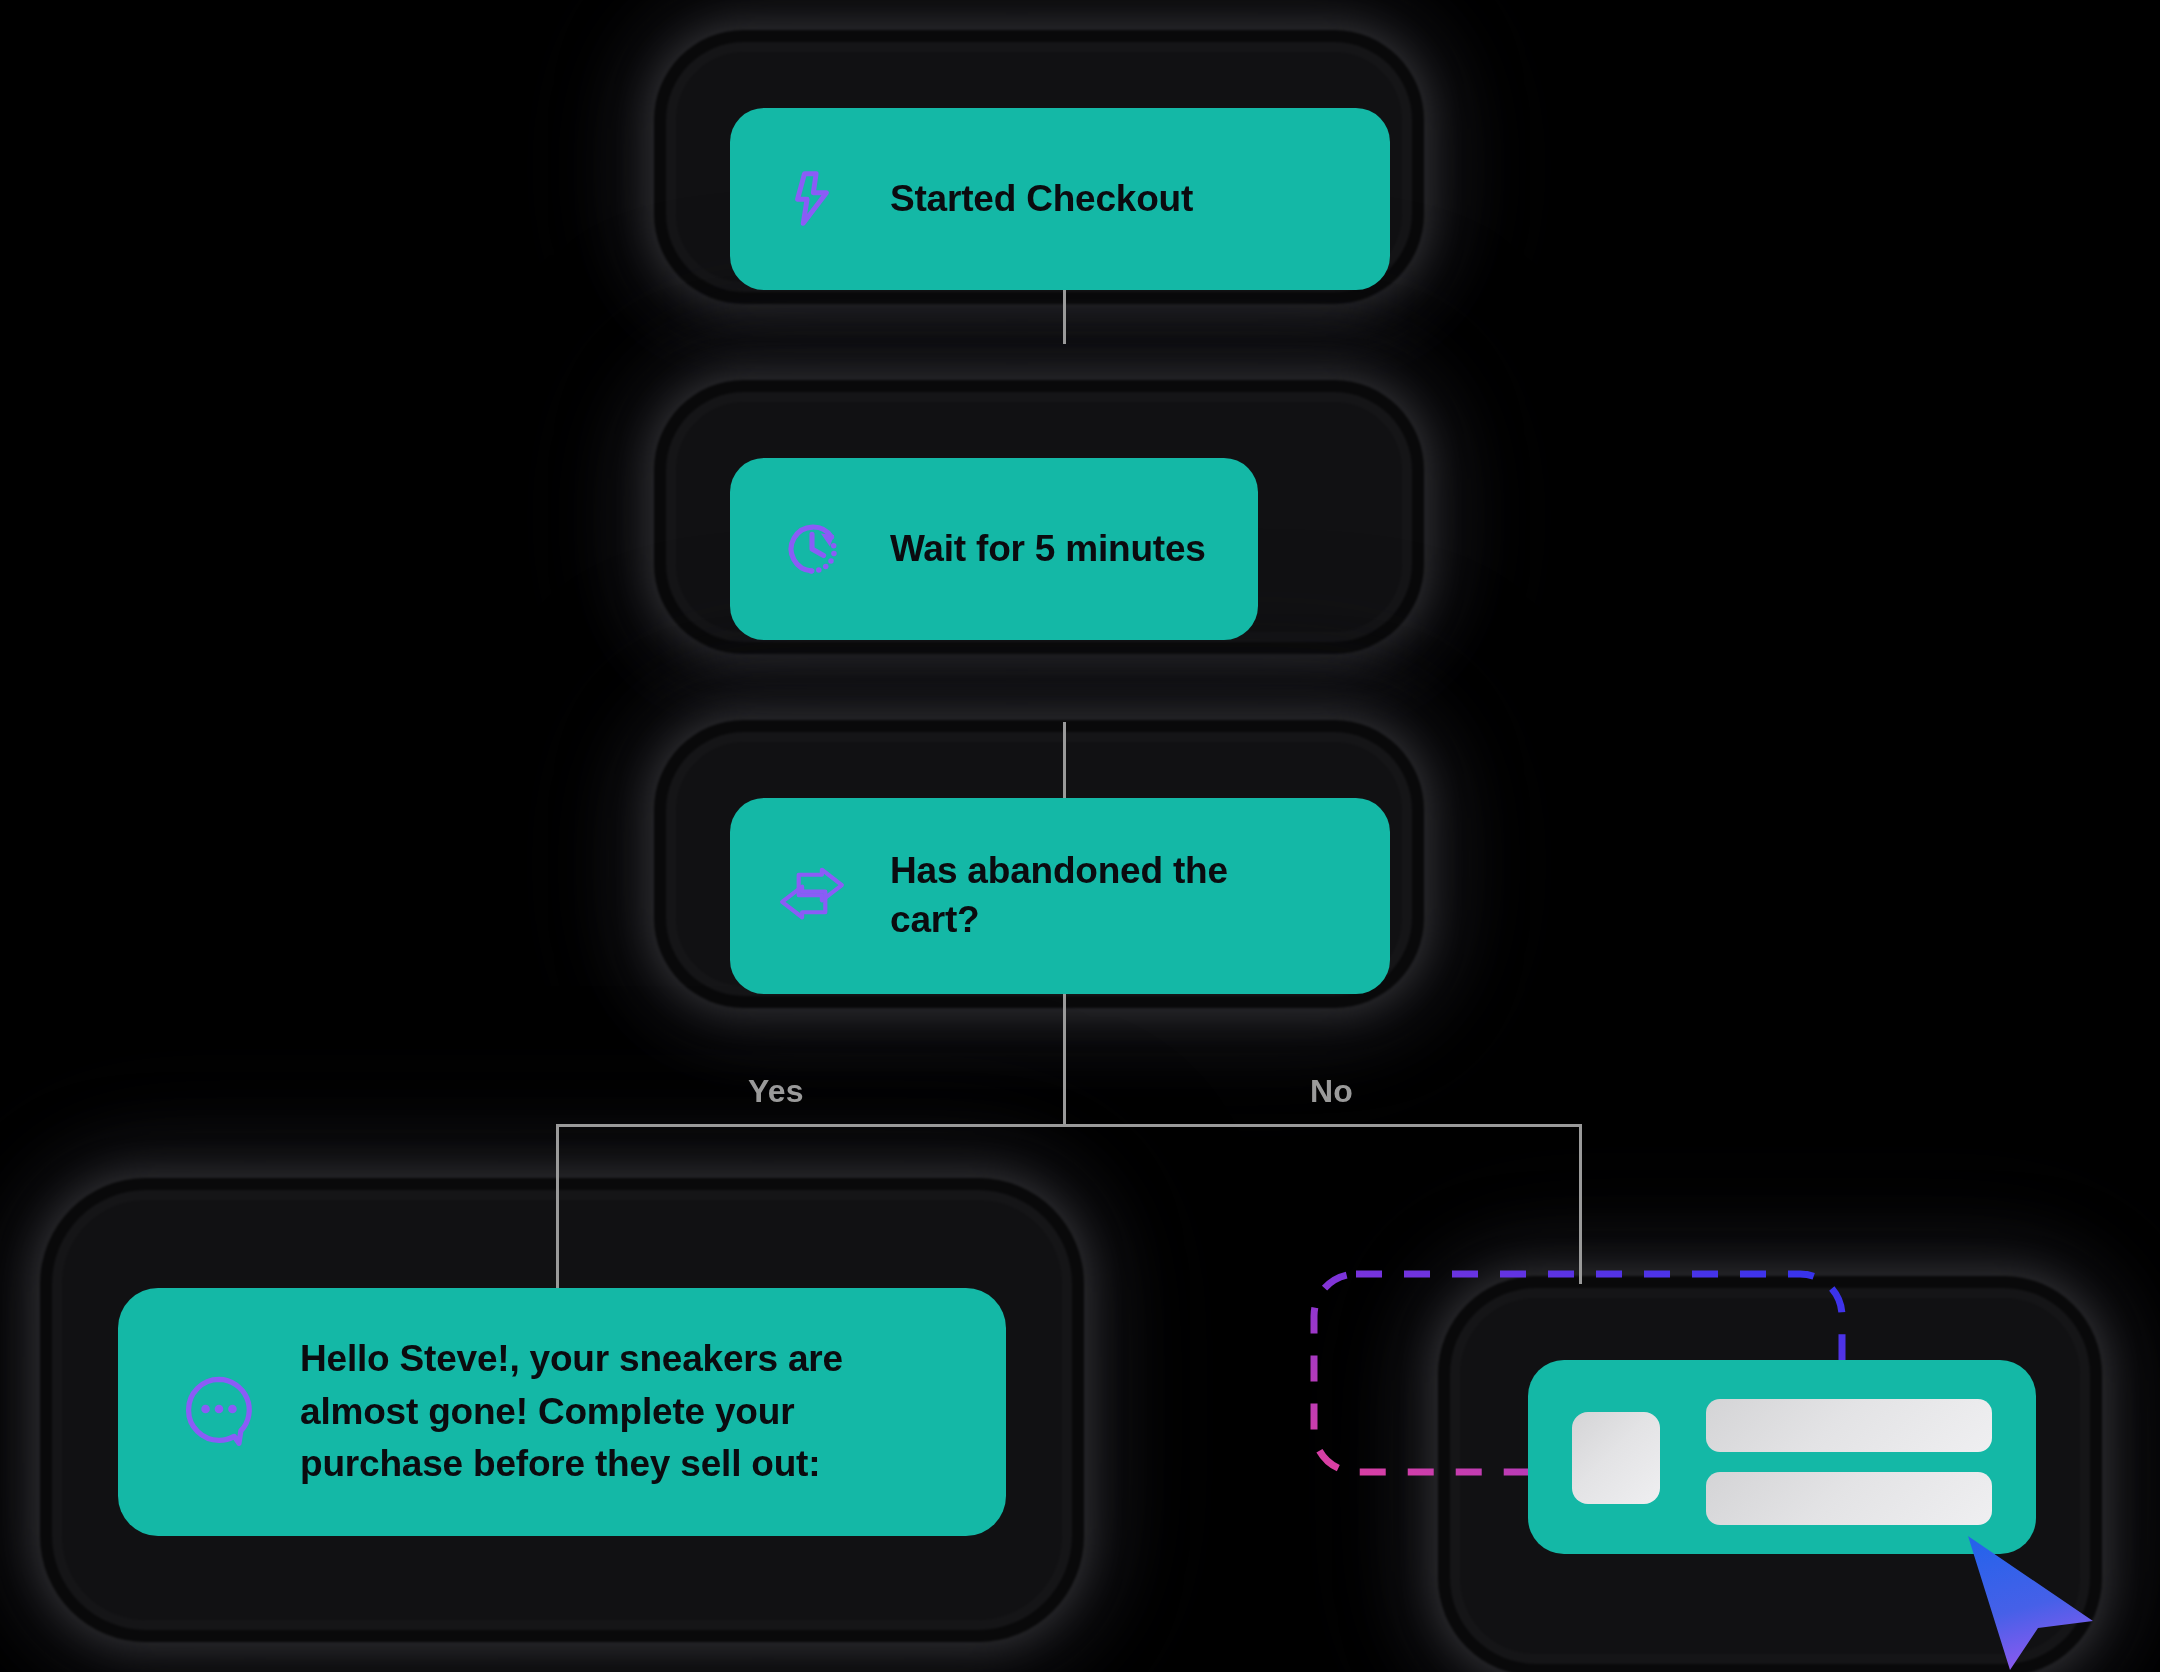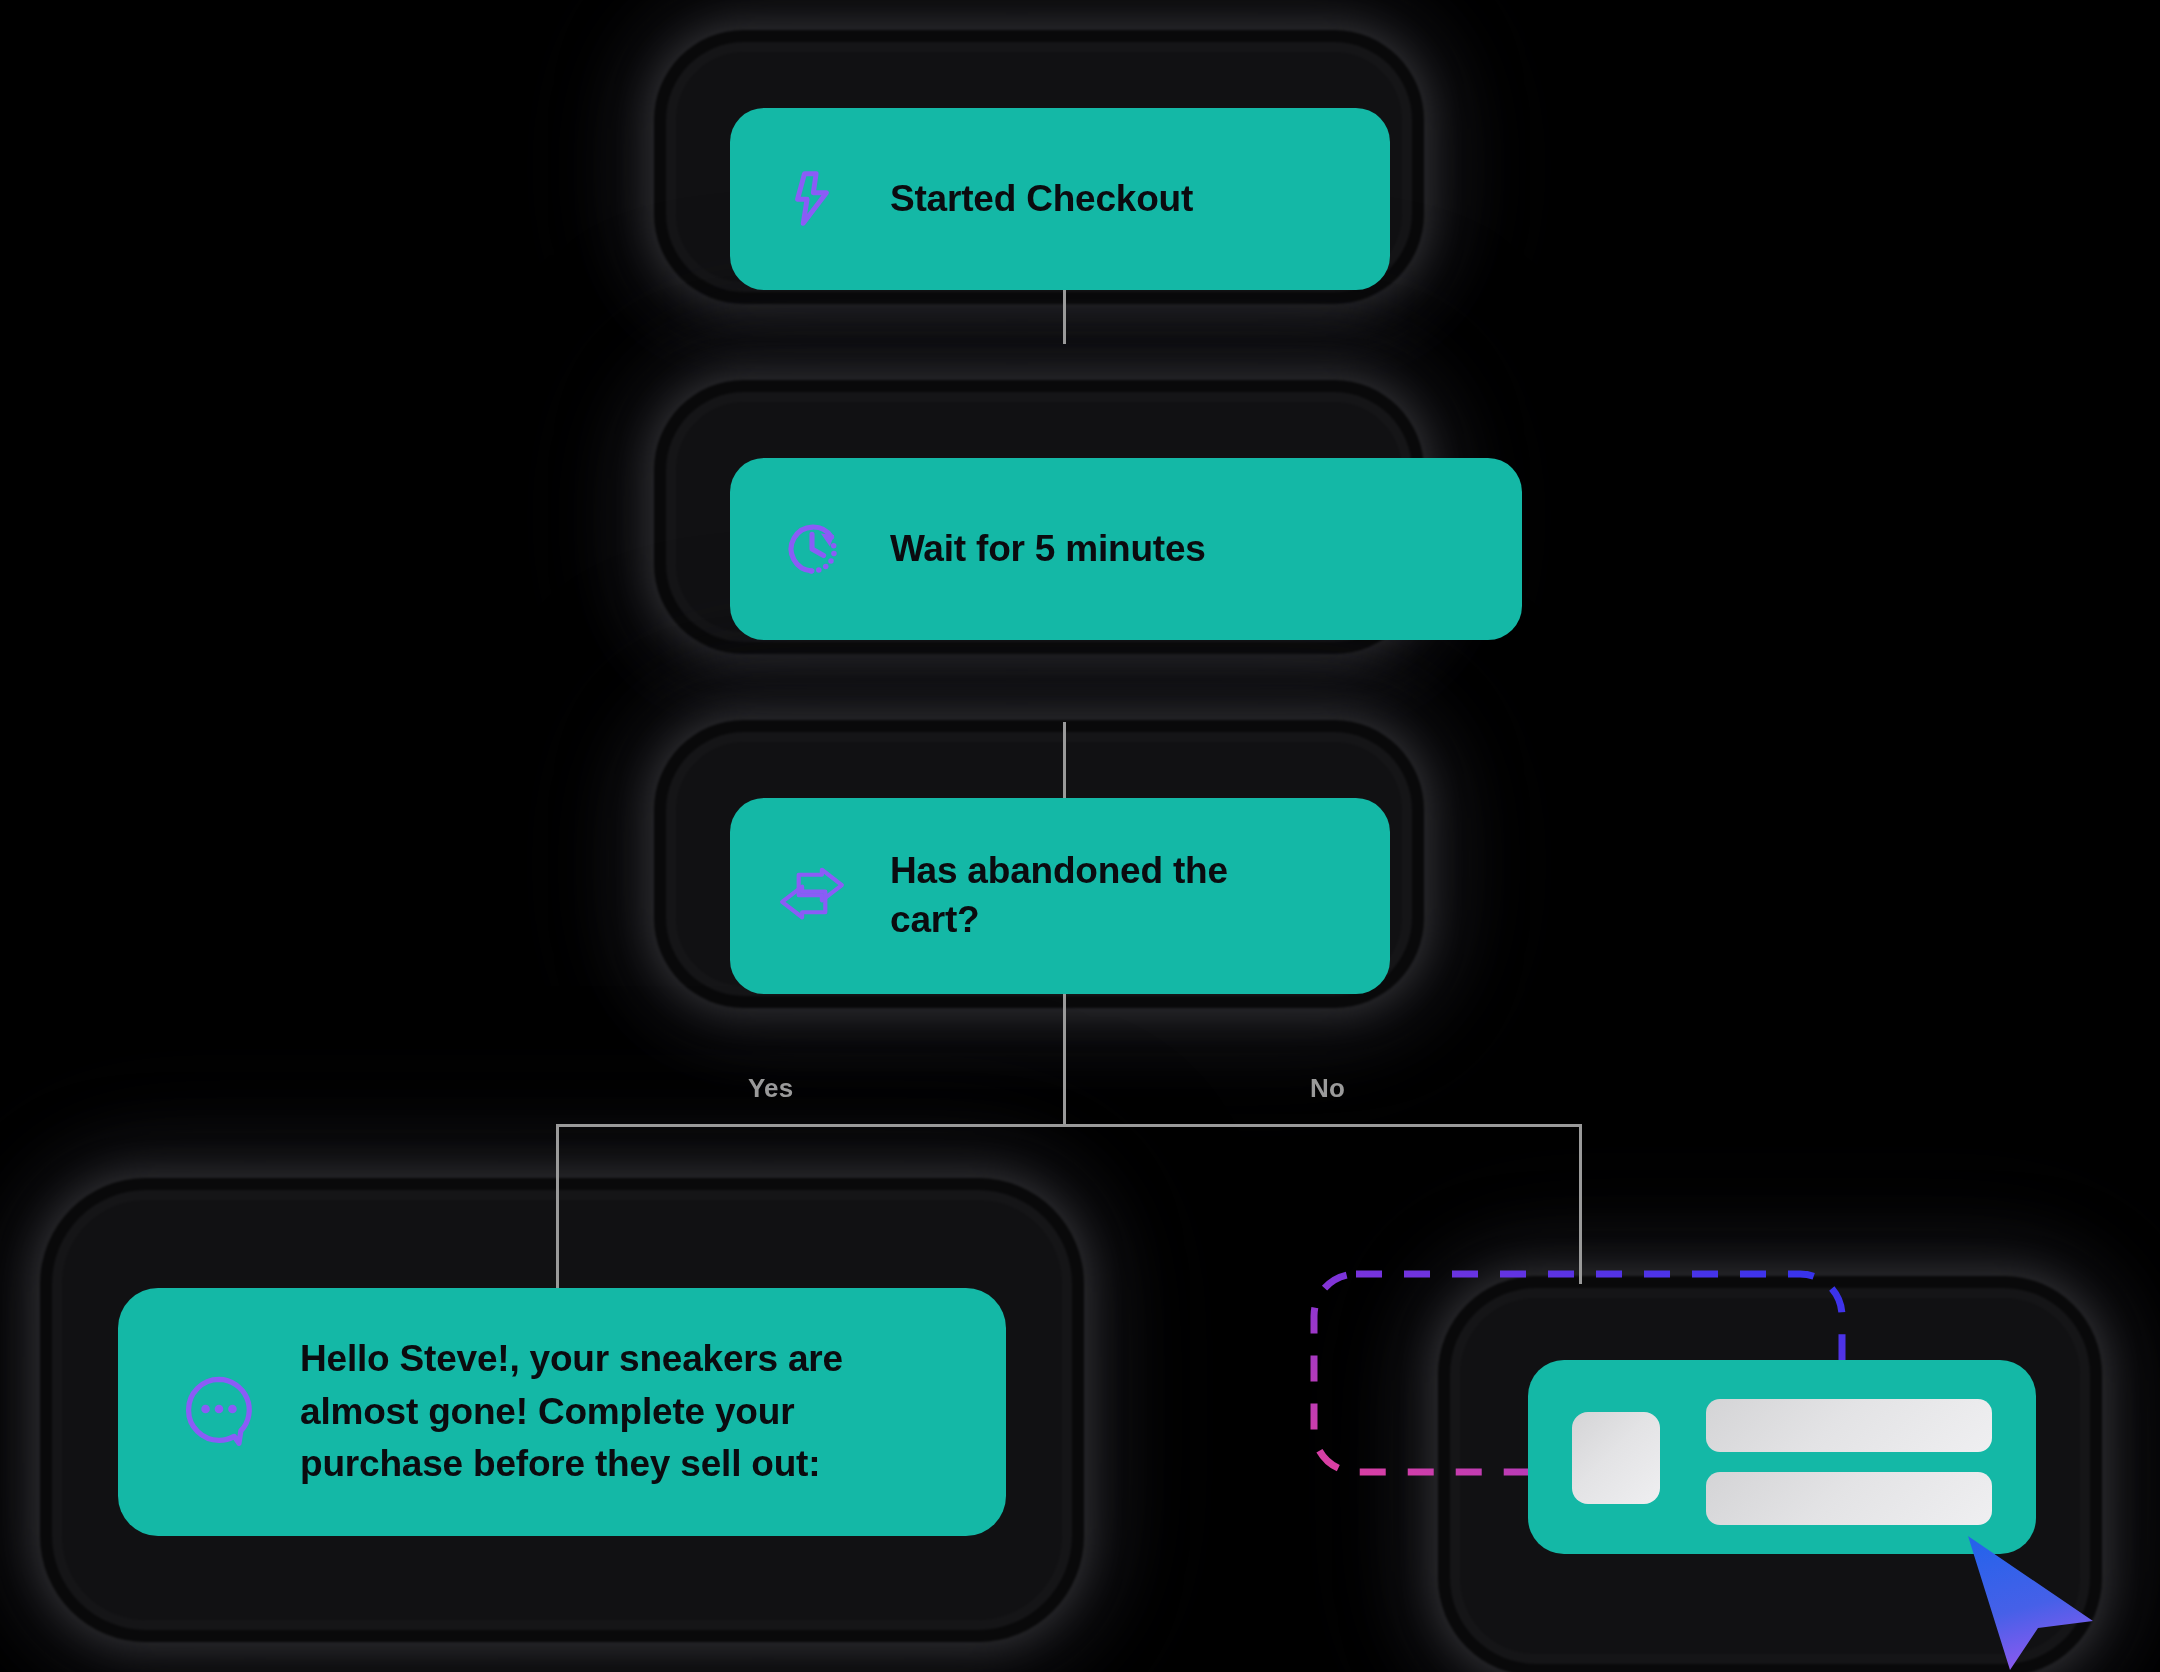--- a/index.html
+++ b/index.html
@@ -31,21 +31,21 @@
   }
   .card .ico{flex:0 0 auto;display:flex;align-items:center;justify-content:center;}
   .card .lbl{
     color:#0b0b0f;font-weight:700;letter-spacing:-.2px;
   }
 
   
   .vline{position:absolute;width:3px;background:#9a9a9a;z-index:3;}
   .hline{position:absolute;height:3px;background:#9a9a9a;z-index:3;}
   .branch-lbl{
-    position:absolute;color:#9a9a9a;font-weight:700;font-size:26px;
+    position:absolute;color:#9a9a9a;font-weight:700;font-size:32px;
     z-index:4;letter-spacing:.2px;
   }
 
   
   .dashbox{position:absolute;z-index:4;}
 
   
   .sk{
     position:absolute;border-radius:14px;
     background:linear-gradient(135deg,#d4d4d6 0%,#e3e3e5 45%,#efeff1 100%);
@@ -77,21 +77,21 @@
   <div class="card" style="left:730px;top:108px;width:660px;height:182px;padding:0 44px;">
     <span class="ico" style="width:76px;height:76px;margin-right:40px;">
       <svg width="62" height="62" viewBox="0 0 24 24" fill="none" stroke="#8B5CF6" stroke-width="1.9" stroke-linejoin="round" stroke-linecap="round">
         <path d="M13.6 2.2 H9.1 L6.4 12.1 H10.1 L8.6 21.4 L17.6 9.6 H12.5 Z"></path>
       </svg>
     </span>
     <span class="lbl" style="font-size:37px;line-height:1.25;">Started Checkout</span>
   </div>
 
   <div class="halo" style="left:676px;top:402px;width:726px;height:230px;"></div>
-  <div class="card" style="left:730px;top:458px;width:792px;height:182px;padding:16px 44px;">
+  <div class="card" style="left:730px;top:458px;width:528px;height:182px;padding:16px 44px;">
     <span class="ico" style="width:76px;height:76px;margin-right:40px;">
       <svg width="68" height="68" viewBox="0 0 48 48" fill="none">
 
         <path d="M37.8 15.6 A15.5 15.5 0 1 0 24 39.5" stroke="#8B5CF6" stroke-width="3.6" stroke-linecap="round" fill="none"></path>
         <path d="M30.3 13.1 L39.6 14.1 L36.6 22.3 Z" fill="#8B5CF6"></path>
 
         <path d="M24 13.6 V24 L32.2 28.6" stroke="#8B5CF6" stroke-width="3.6" stroke-linecap="round" stroke-linejoin="round" fill="none"></path>
 
         <g fill="#8B5CF6">
           <circle cx="39.3" cy="21.7" r="1.95"></circle>

